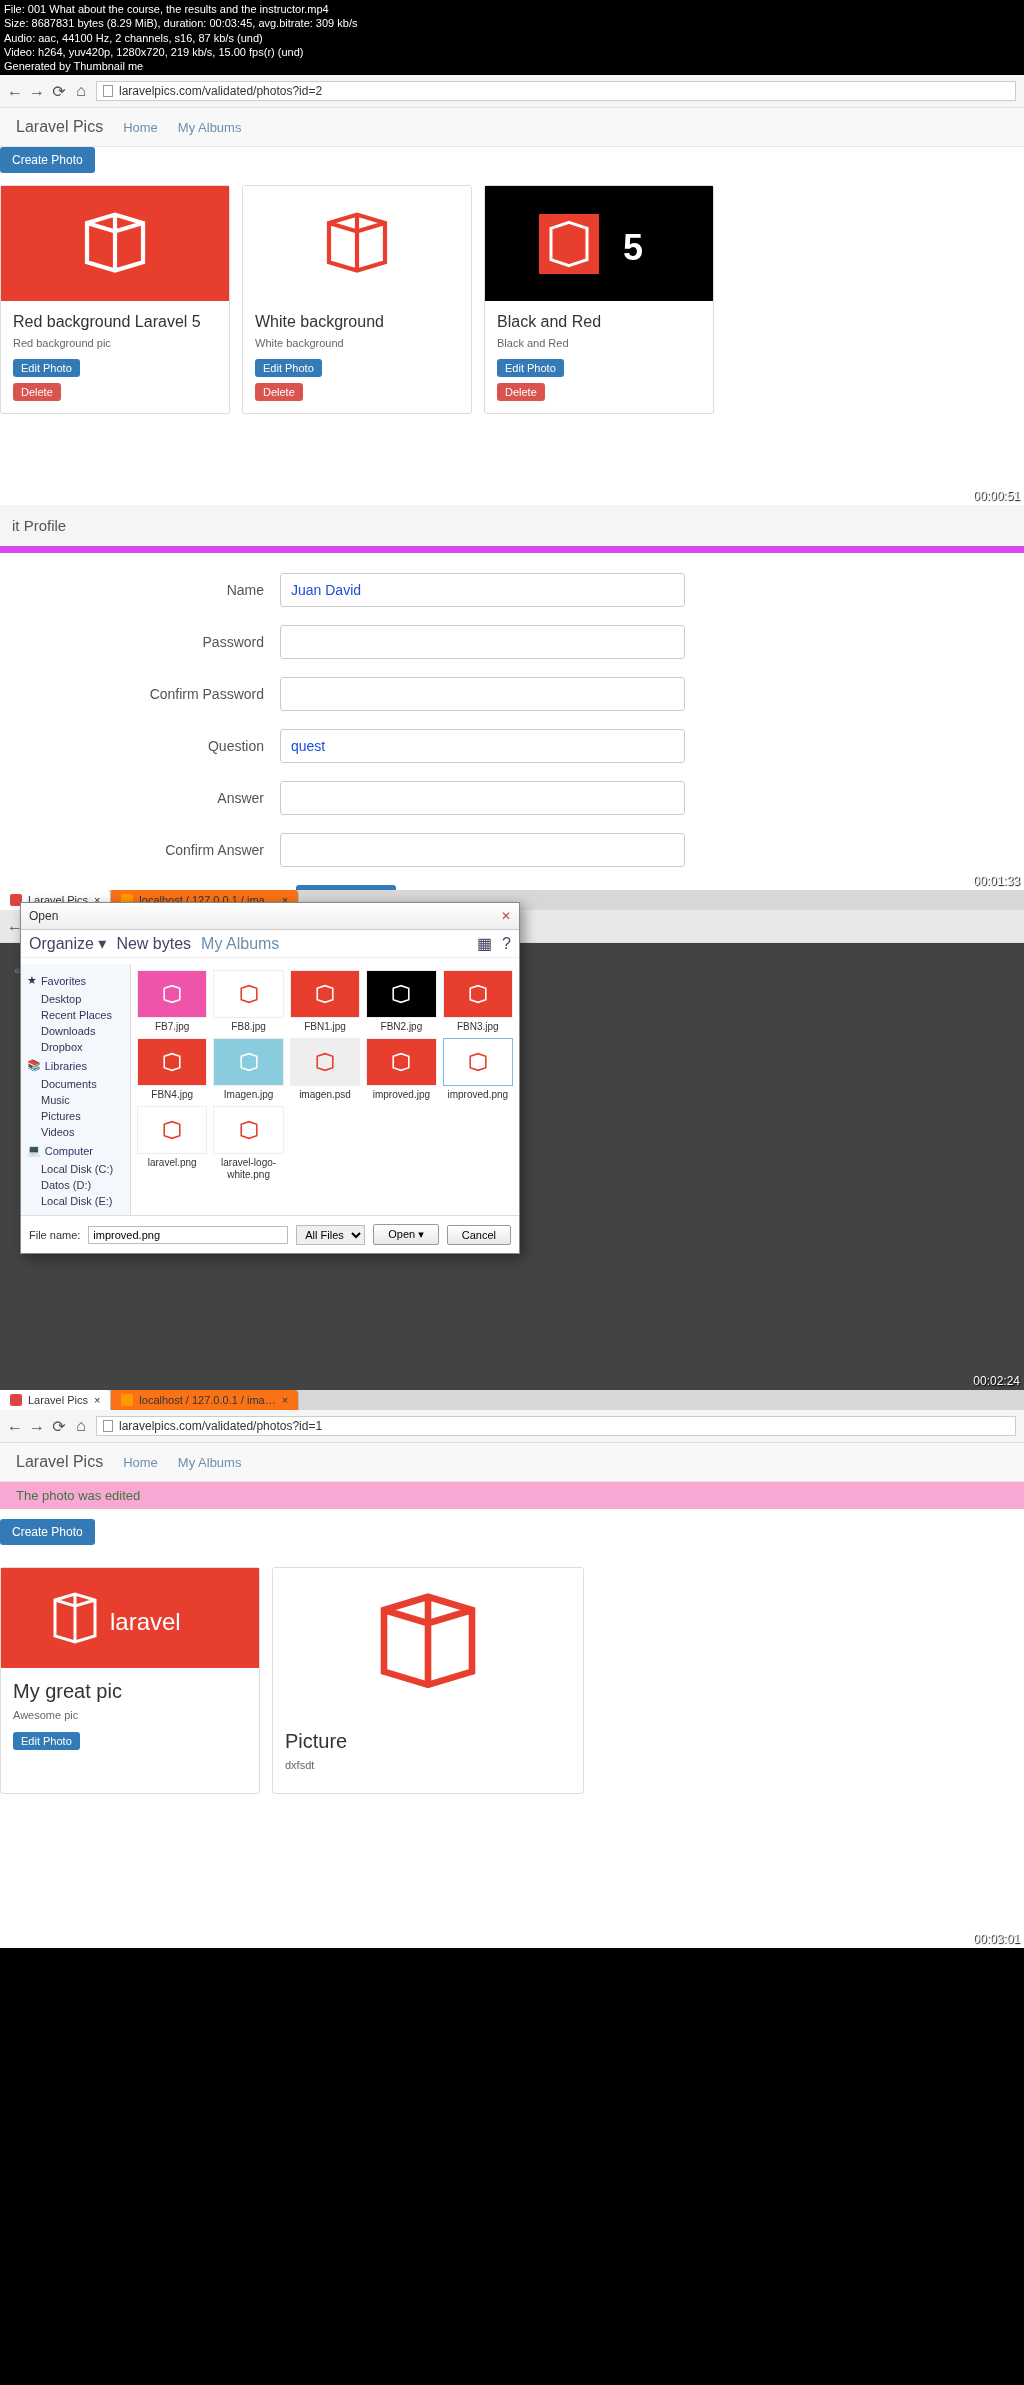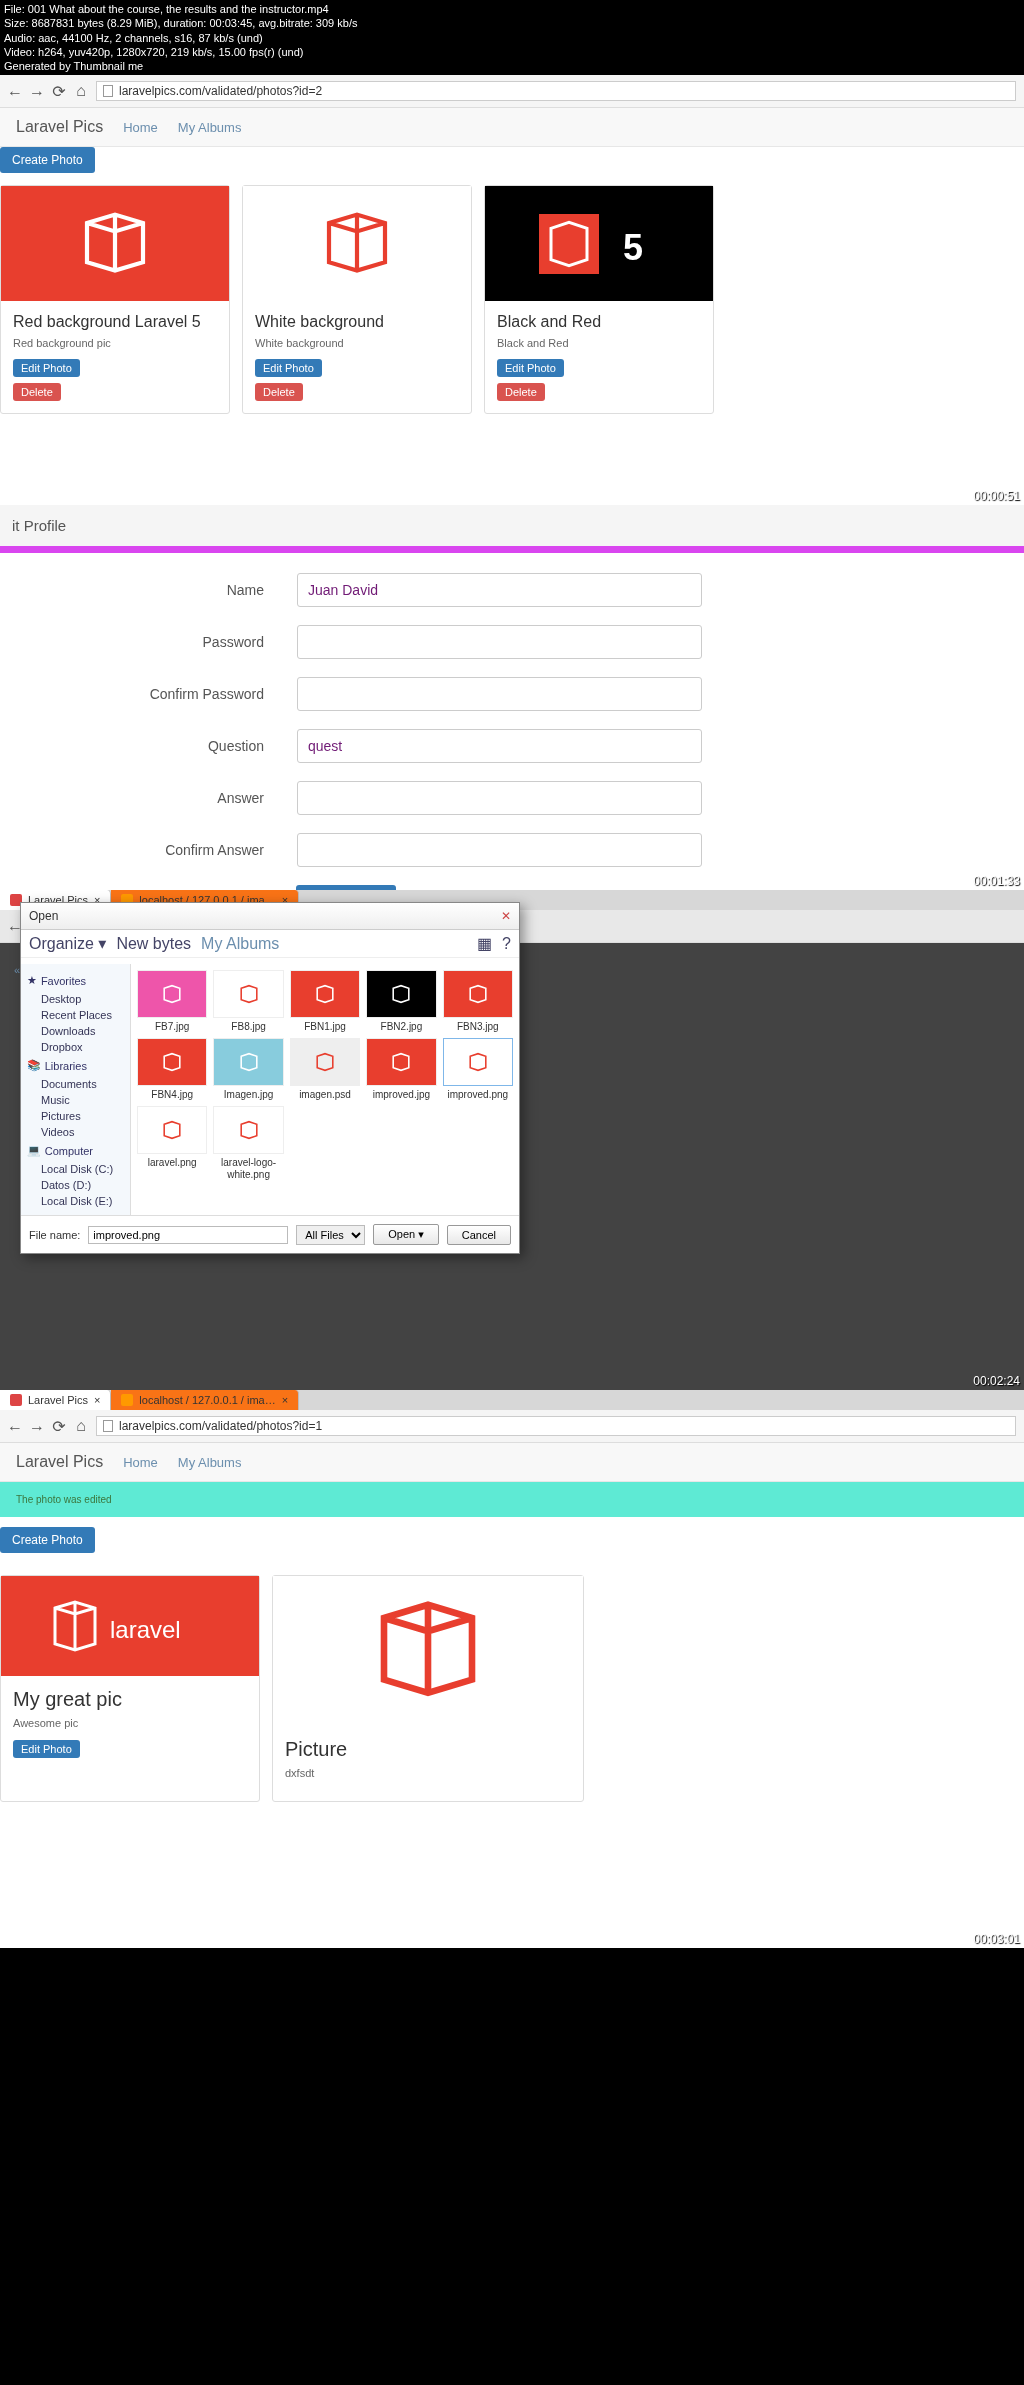--- a/index.html
+++ b/index.html
@@ -24,21 +24,21 @@
 .card h4 { font-size: 16px; color: #333; margin-bottom: 6px; font-weight: 500; }
 .card p { font-size: 11px; color: #666; margin-bottom: 10px; }
 .card .btns { display: flex; flex-direction: column; gap: 6px; align-items: flex-start; }
 .ts { position: absolute; right: 4px; bottom: 2px; color: #fff; font-size: 12px; text-shadow: 1px 1px 1px #000; }
 
 
 .form-h { background: #f5f5f5; border-bottom: 7px solid #d946ef; padding: 12px; font-size: 15px; color: #555; }
 .form-body { padding: 20px; background: #fff; }
 .frow { display: flex; align-items: center; margin-bottom: 18px; }
 .frow label { width: 260px; text-align: right; padding-right: 16px; font-size: 14px; color: #555; }
-.frow input { flex: 0 0 405px; padding: 8px 10px; border: 1px solid #ccc; border-radius: 3px; font-size: 14px; color: #701a75; margin-left: 17px; }
+.frow input { flex: 0 0 405px; padding: 8px 10px; border: 1px solid #ccc; border-radius: 3px; font-size: 14px; color: #1d4ed8; }
 .frow .sub { margin-left: 276px; }
 
 
 .tabs { display: flex; background: #d7d7d7; }
 .tab { padding: 4px 10px; font-size: 11px; display: flex; align-items: center; gap: 6px; background: #fff; border-right: 1px solid #bbb; border-top-right-radius: 4px; }
 .tab.inactive { background: #f97316; }
 .favicon { width: 12px; height: 12px; background: #d44; border-radius: 2px; }
 .dialog { position: absolute; left: 20px; top: 12px; width: 500px; background: #fff; border: 1px solid #888; box-shadow: 4px 4px 12px rgba(0,0,0,.4); z-index: 10; }
 .dlg-title { background: linear-gradient(#fff,#eee); padding: 6px 8px; font-size: 12px; color: #333; border-bottom: 1px solid #ccc; display:flex; justify-content:space-between; }
 .dlg-body { display: flex; font-size: 11px; color: #333; }
@@ -53,21 +53,21 @@
 .dlg-item.sel .th { background: #cde6ff; border-color: #7fb7e9; }
 .dlg-item span { font-size: 10px; color: #333; }
 .dlg-foot { border-top: 1px solid #ddd; padding: 8px; display: flex; align-items: center; gap: 8px; font-size: 11px; }
 .dlg-foot select, .dlg-foot input { border: 1px solid #bbb; padding: 2px 4px; font-size: 11px; }
 .dlg-foot .b { padding: 3px 14px; border: 1px solid #999; background: linear-gradient(#fff,#e8e8e8); font-size: 11px; cursor: pointer; border-radius:2px;}
 .behind { position: absolute; left: 0; top: 54px; right: 0; padding: 14px; color: #666; }
 .behind .crumb { font-size: 11px; color: #6c8fae; padding: 6px 0; }
 .behind .lbl { font-size: 13px; color: #555; margin: 18px 0 4px 260px; }
 .behind input { width: 240px; border:1px solid #ccc; padding:6px; }
 .upload-btn { position: absolute; left: 380px; top: 310px; background: #5bc0de; color: #fff; padding: 6px 12px; font-size: 12px; border-radius: 3px; opacity:.85;}
-.alert-success { background: #5eead4; color: #3c763d; padding: 12px 16px; font-size: 10px; margin: 0; }
+.alert-success { background: #f9a8d4; color: #3c763d; padding: 6px 16px; font-size: 13px; margin: 0; }
 
 svg { display: block; }
 .doc-icon { width:10px; height:12px; border:1px solid #999; background:#fff; display:inline-block;}
 </style>
 </head>
 <body>
 
 <div class="meta">
   <div>File: 001 What about the course, the results and the instructor.mp4</div>
   <div>Size: 8687831 bytes (8.29 MiB), duration: 00:03:45, avg.bitrate: 309 kb/s</div>

